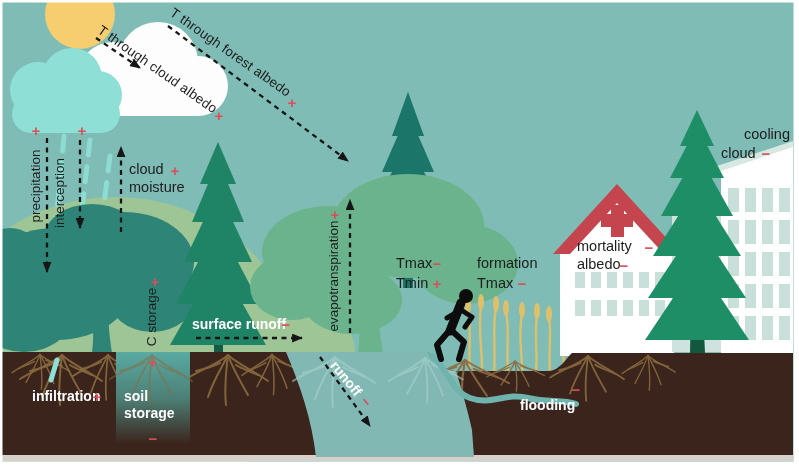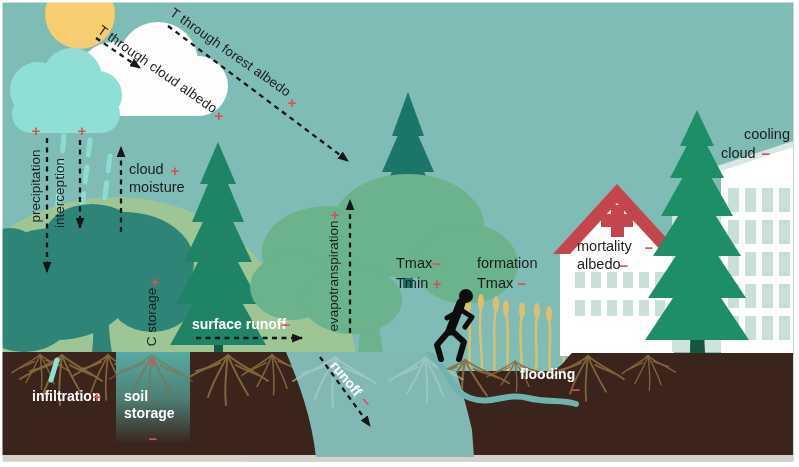--- a/index.html
+++ b/index.html
@@ -317,17 +317,17 @@
 
 <span class="lbl wlbl" style="left:124px;top:389px">soil</span>
 <span class="lbl wlbl" style="left:124px;top:406px">storage</span>
 <span class="sign" style="left:153px;top:362px">+</span>
 <span class="sign" style="left:153px;top:438px">−</span>
 
 <span class="runoff-wrap" style="left:351px;top:384px;transform:translate(-50%,-50%) rotate(50deg)">
   <span class="wlbl">runoff</span><span class="sign-inline">−</span>
 </span>
 
-<span class="lbl wlbl" style="left:520px;top:367px">flooding</span>
+<span class="lbl wlbl" style="left:520px;top:398px">flooding</span>
 <span class="sign" style="left:576px;top:389px">−</span>
 
 
 </div>
 
 </body></html>

